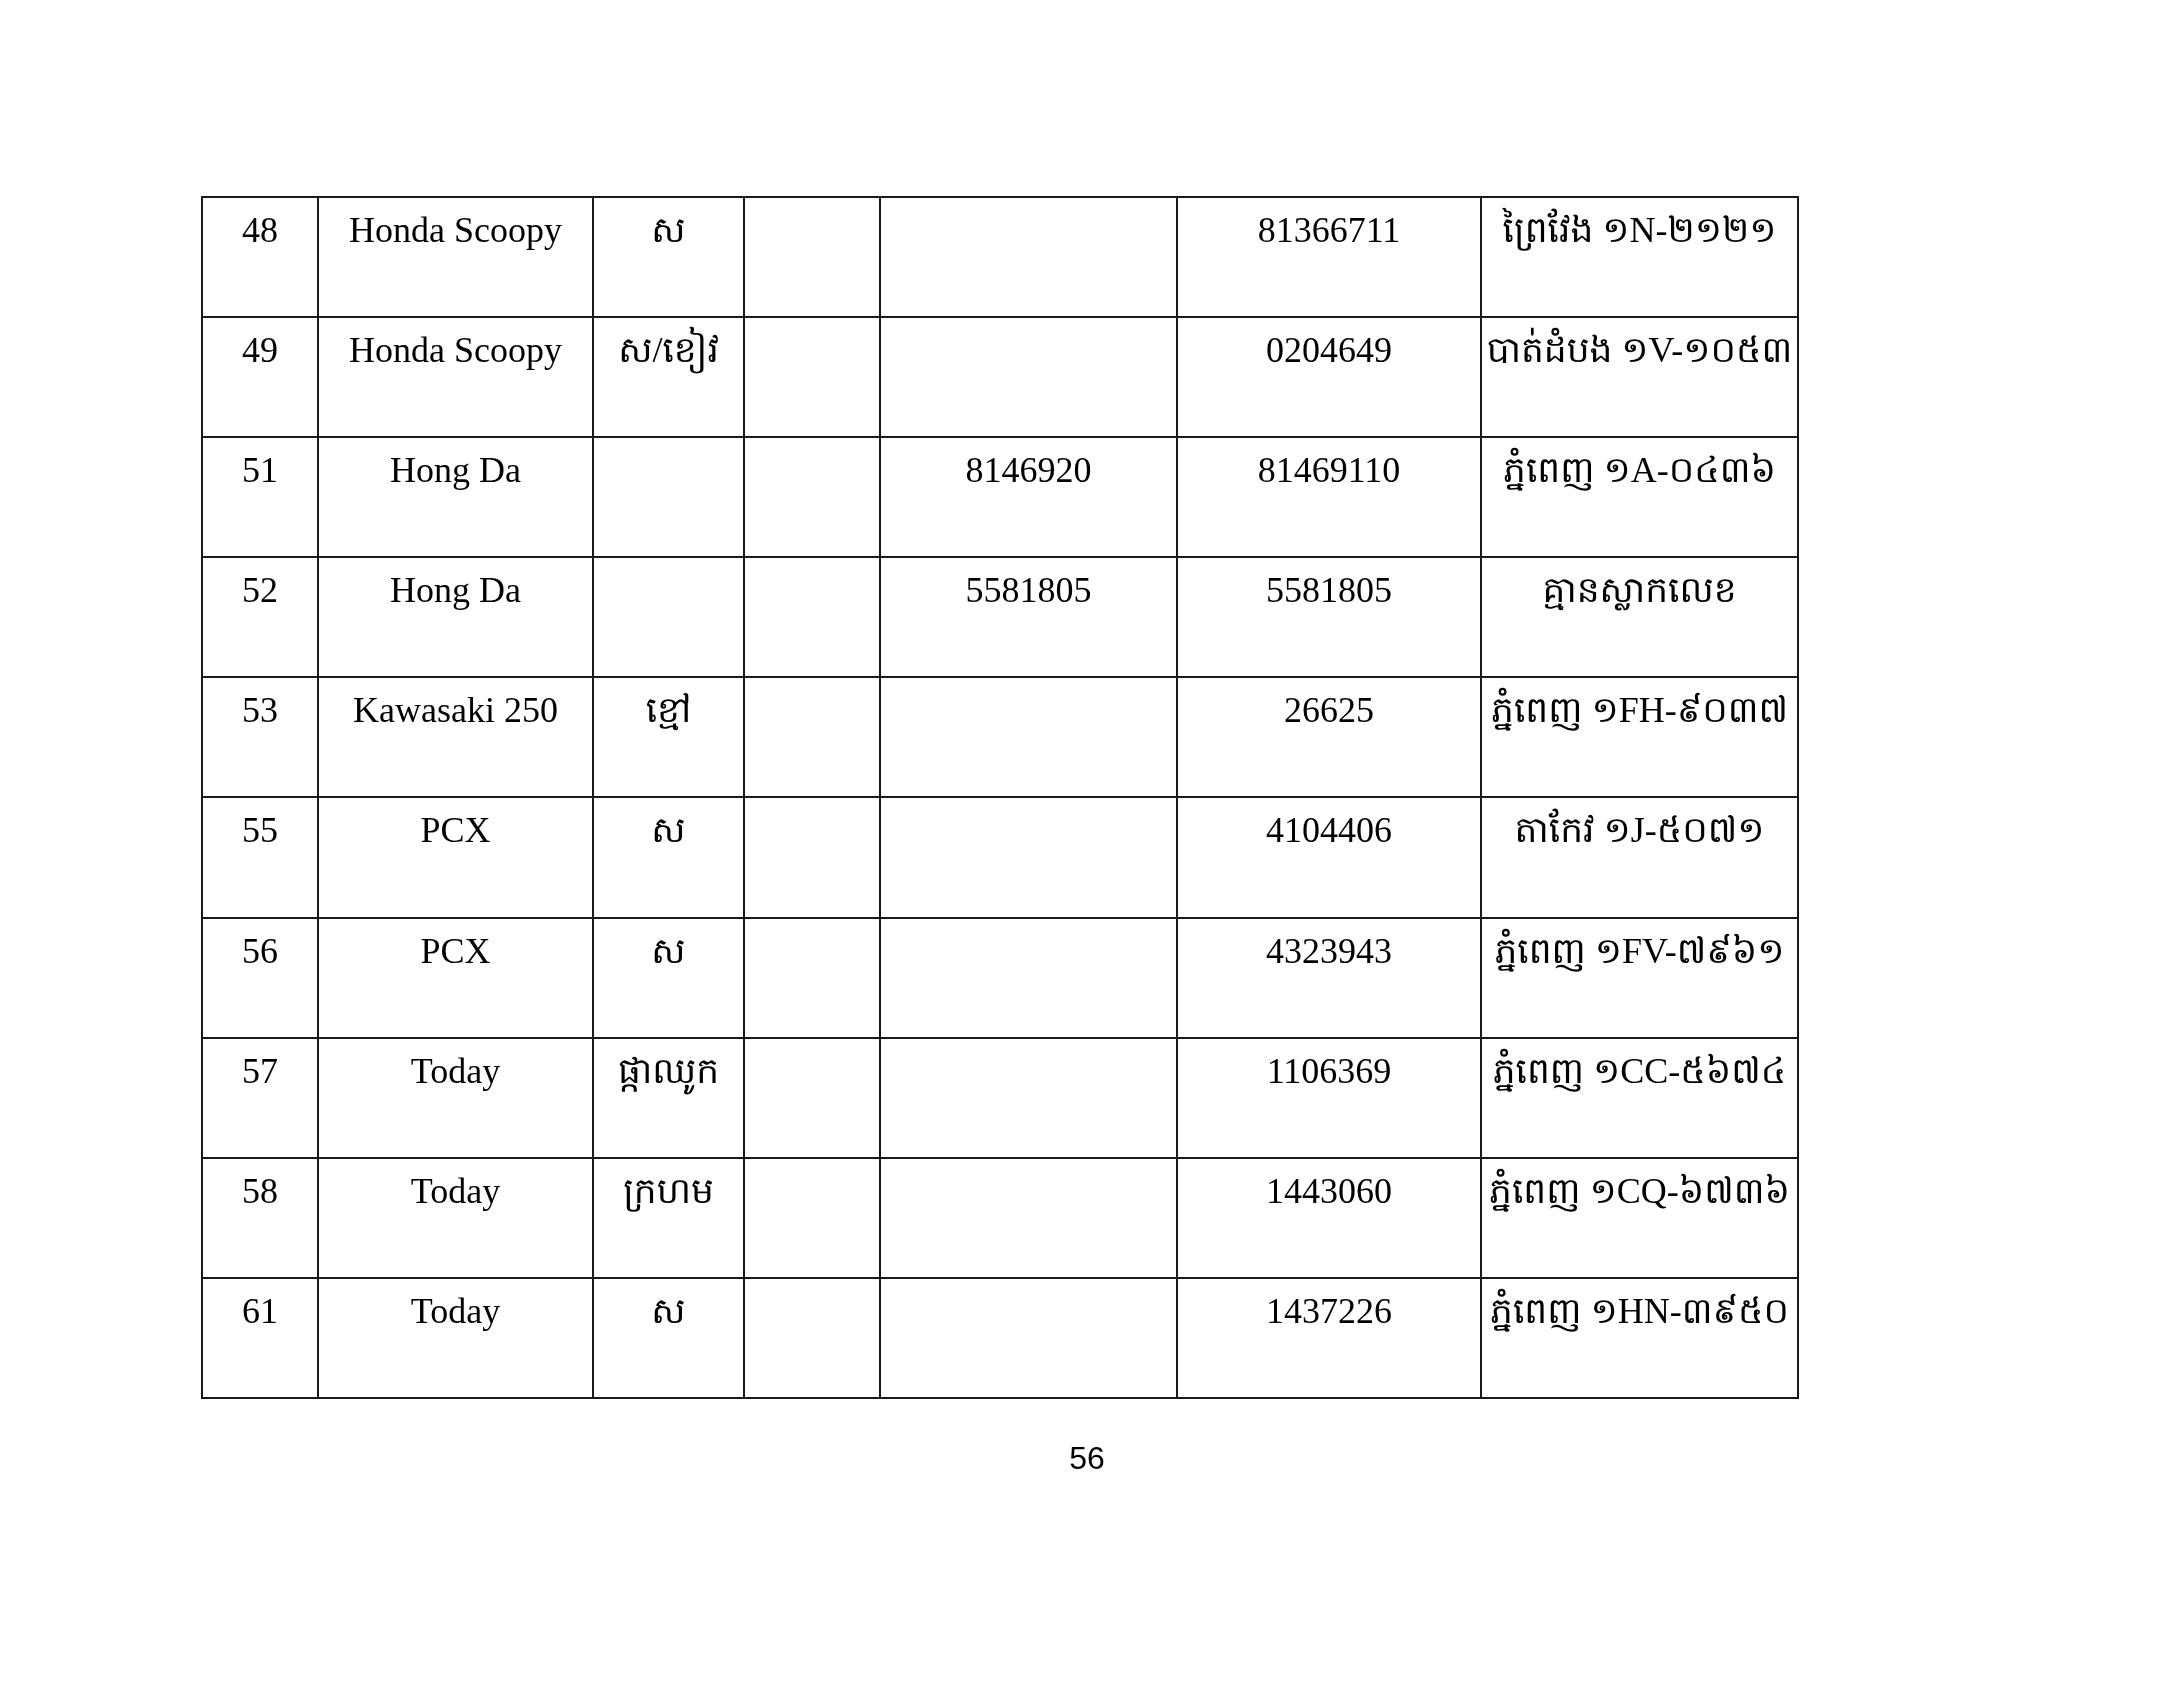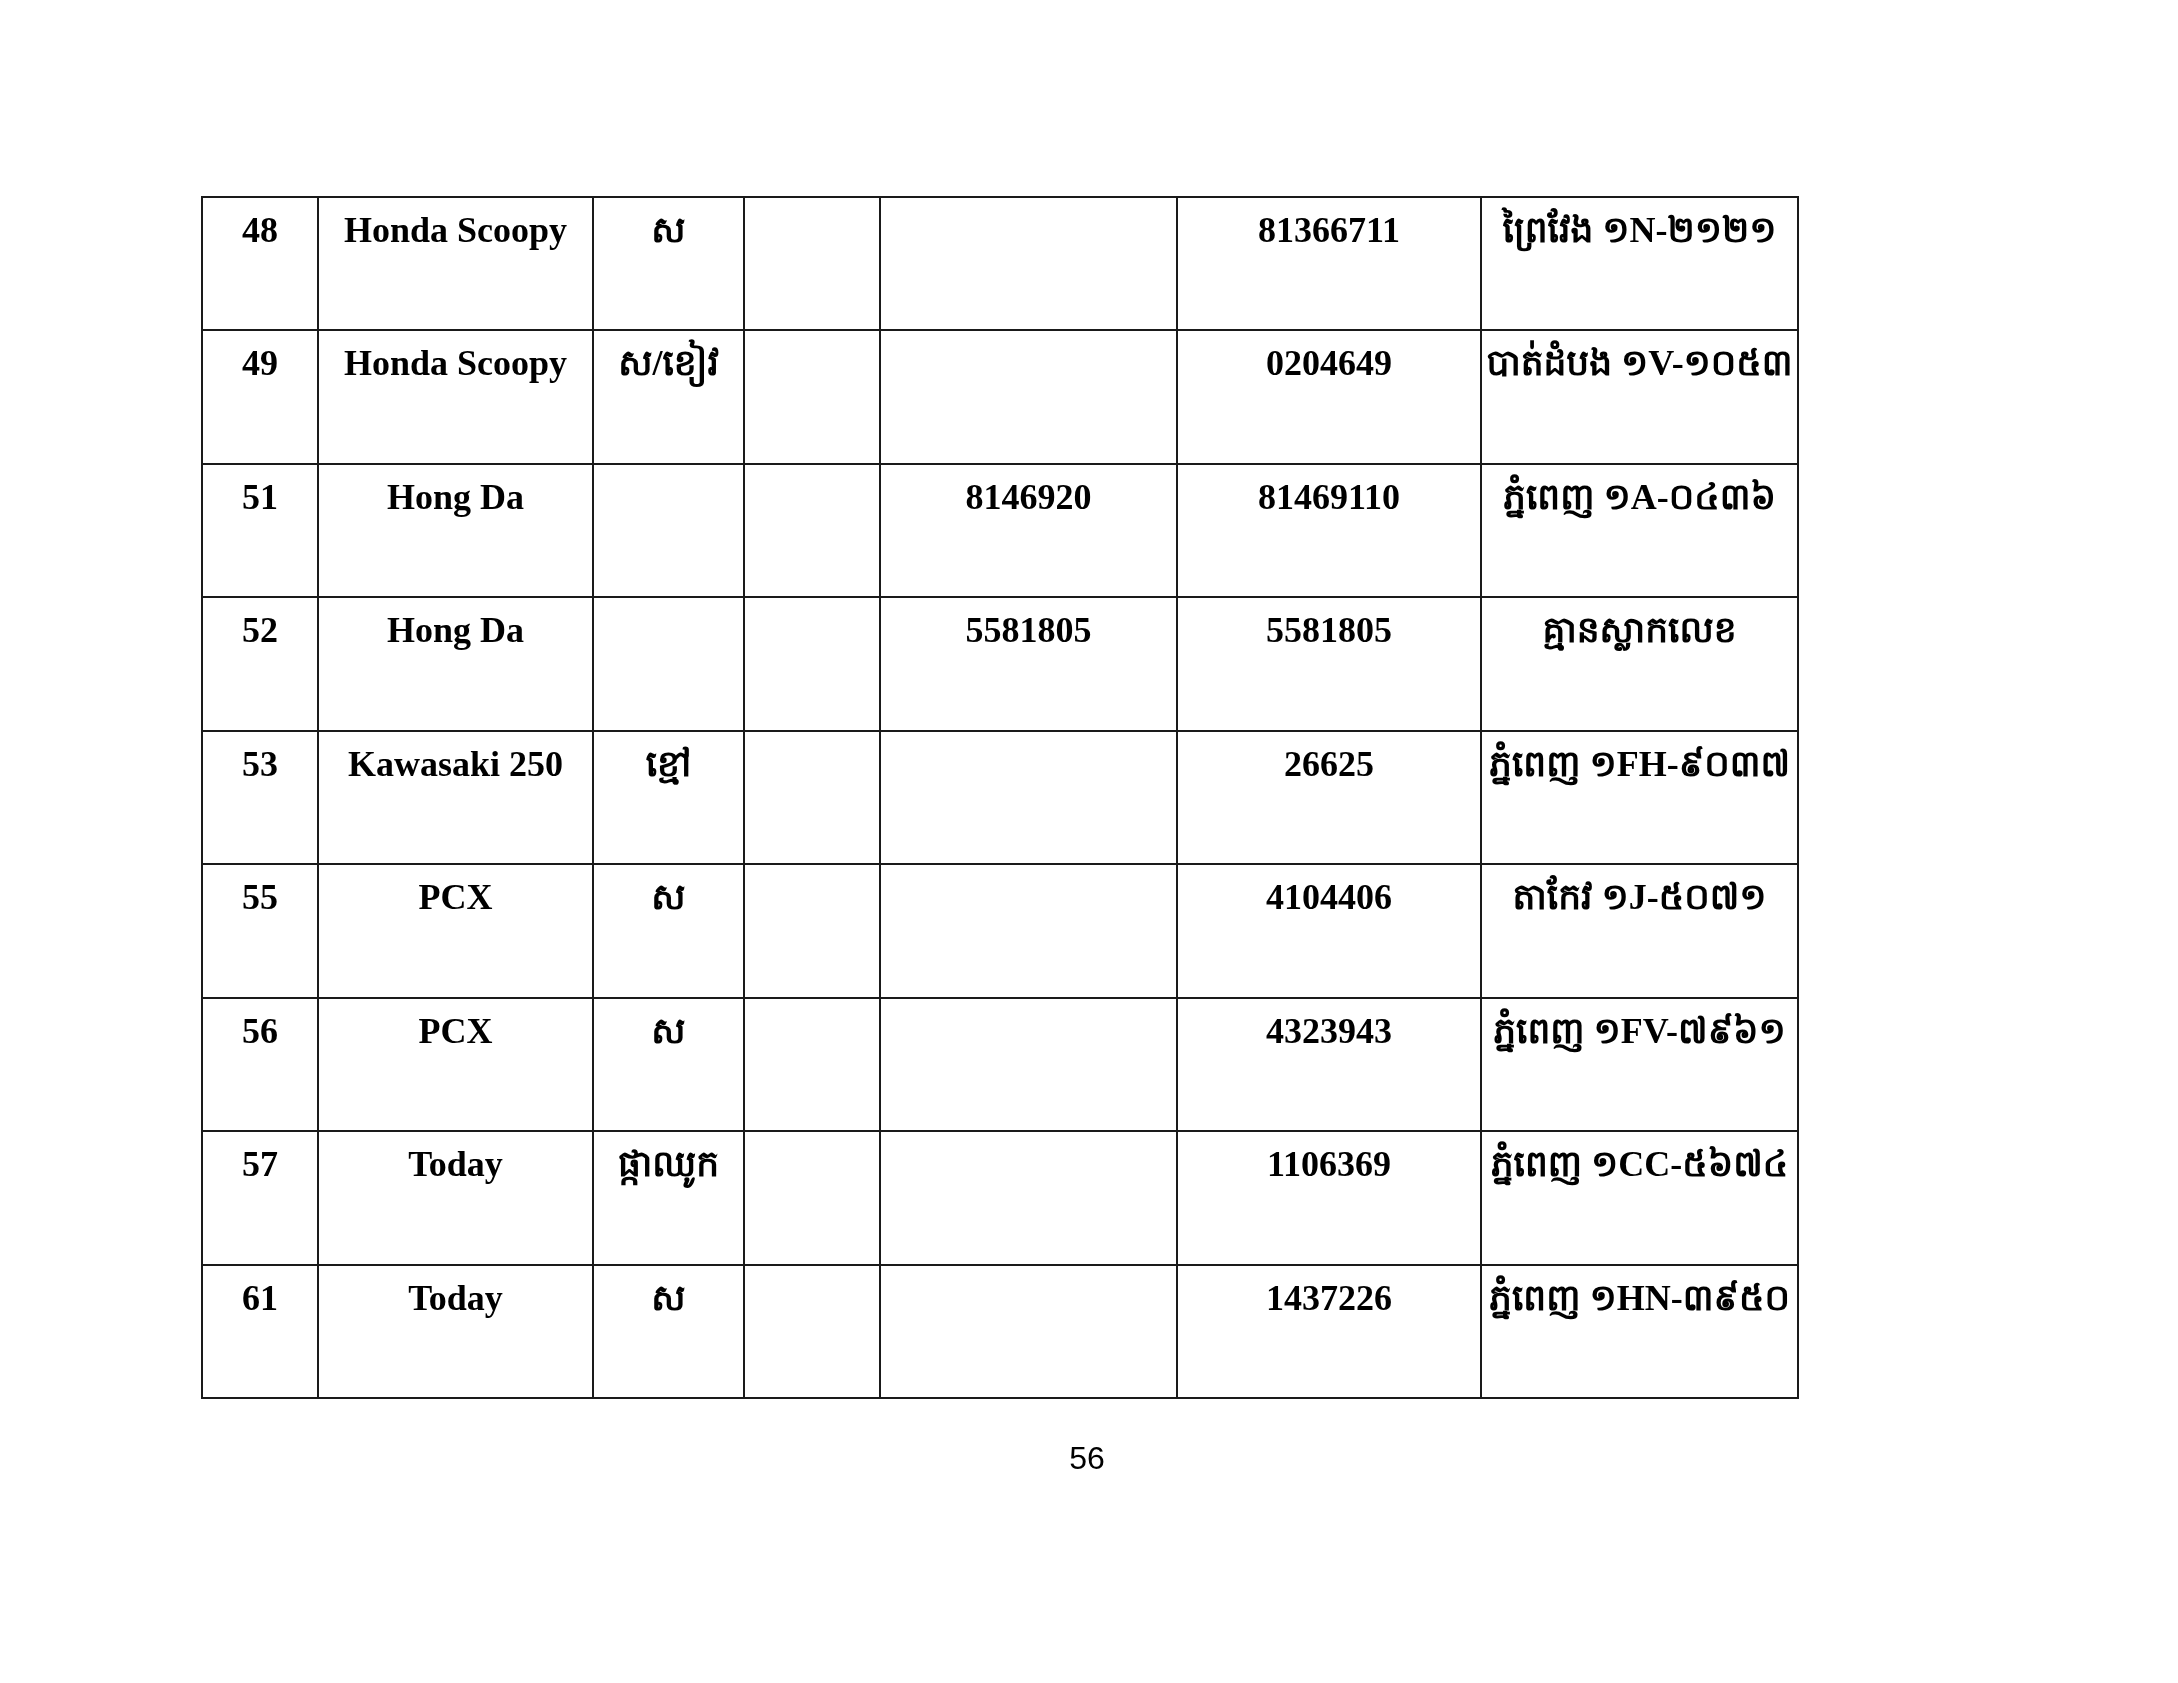--- a/index.html
+++ b/index.html
@@ -31,21 +31,20 @@
     text-align: center;
     padding: 10px 4px 0 4px;
     font-size: 36px;
     line-height: 1.25;
     font-family: "Liberation Serif", "DejaVu Serif", serif;
     overflow: hidden;
     white-space: nowrap;
   }
   table.doc-table tr {
     height: 100px;
-    font-weight: bold;
   }
   .footer {
     position: absolute;
     left: 0;
     top: 1440px;
     width: 2174px; 
     text-align: center;
     font-family: "Liberation Sans", "DejaVu Sans", sans-serif;
     font-size: 32px;
     color: #000000;
@@ -133,20 +132,29 @@
         <tr>
       <td>57</td>
       <td>Today</td>
       <td>ផ្កាឈូក</td>
       <td></td>
       <td></td>
       <td>1106369</td>
       <td>ភ្នំពេញ ១CC-៥៦៧៤</td>
     </tr>
         <tr>
+      <td>58</td>
+      <td>Today</td>
+      <td>ក្រហម</td>
+      <td></td>
+      <td></td>
+      <td>1443060</td>
+      <td>ភ្នំពេញ ១CQ-៦៧៣៦</td>
+    </tr>
+        <tr>
       <td>61</td>
       <td>Today</td>
       <td>ស</td>
       <td></td>
       <td></td>
       <td>1437226</td>
       <td>ភ្នំពេញ ១HN-៣៩៥០</td>
     </tr>
       </tbody>
   </table>

